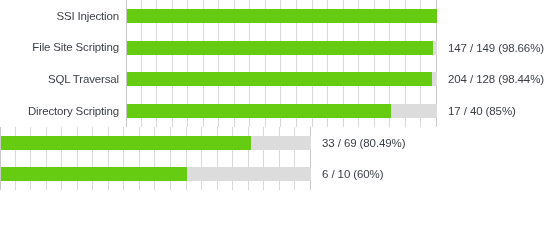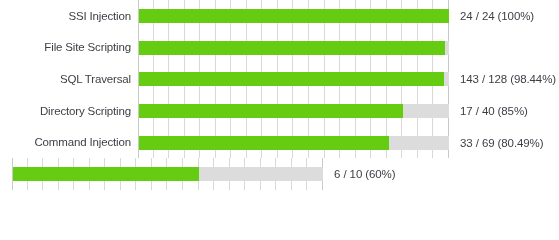--- a/index.html
+++ b/index.html
@@ -25,21 +25,20 @@
     width: 559px;
     height: 190px;
     display: flex;
     flex-direction: column;
   }
   .row {
     flex: 1 1 0;
     display: flex;
     align-items: center;
     position: relative;
-    margin-left: 12px;
   }
   .cat-label {
     width: 126px;
     padding-right: 7px;
     box-sizing: border-box;
     text-align: right;
     font-size: 11.5px;
     color: #3b3f45;
     line-height: 1.1;
     white-space: nowrap;
@@ -129,21 +128,20 @@
             <div class="gl"></div>
             <div class="gl"></div>
             <div class="gl"></div>
             <div class="gl"></div>
             <div class="gl"></div>
           </div>
           <div class="bar-track" style="background: rgb(220, 220, 220);">
             <div class="bar-fill" style="width: 100%; background: rgb(102, 204, 17);"></div>
           </div>
         </div>
-        <div class="value-label">24 / 24 (100%)</div>
       </div>
       <div class="row">
         <div class="cat-label">File Site Scripting</div>
         <div class="track-cell">
           <div class="axis-line"></div>
           <div class="gridlines">
             <div class="gl"></div>
             <div class="gl"></div>
             <div class="gl"></div>
             <div class="gl"></div>
@@ -161,20 +159,21 @@
             <div class="gl"></div>
             <div class="gl"></div>
             <div class="gl"></div>
             <div class="gl"></div>
             <div class="gl"></div>
           </div>
           <div class="bar-track" style="background: rgb(220, 220, 220);">
             <div class="bar-fill" style="width: 98.66%; background: rgb(102, 204, 17);"></div>
           </div>
         </div>
+        <div class="value-label">147 / 149 (98.66%)</div>
       </div>
       <div class="row">
         <div class="cat-label">SQL Traversal</div>
         <div class="track-cell">
           <div class="axis-line"></div>
           <div class="gridlines">
             <div class="gl"></div>
             <div class="gl"></div>
             <div class="gl"></div>
             <div class="gl"></div>
@@ -192,21 +191,21 @@
             <div class="gl"></div>
             <div class="gl"></div>
             <div class="gl"></div>
             <div class="gl"></div>
             <div class="gl"></div>
           </div>
           <div class="bar-track" style="background: rgb(220, 220, 220);">
             <div class="bar-fill" style="width: 98.44%; background: rgb(102, 204, 17);"></div>
           </div>
         </div>
-        <div class="value-label">143 / 128 (98.44%)</div>
+        <div class="value-label">204 / 128 (98.44%)</div>
       </div>
       <div class="row">
         <div class="cat-label">Directory Scripting</div>
         <div class="track-cell">
           <div class="axis-line"></div>
           <div class="gridlines">
             <div class="gl"></div>
             <div class="gl"></div>
             <div class="gl"></div>
             <div class="gl"></div>
@@ -227,21 +226,20 @@
             <div class="gl"></div>
             <div class="gl"></div>
           </div>
           <div class="bar-track" style="background: rgb(220, 220, 220);">
             <div class="bar-fill" style="width: 85%; background: rgb(102, 204, 17);"></div>
           </div>
         </div>
         <div class="value-label">17 / 40 (85%)</div>
       </div>
       <div class="row">
-        <div class="cat-label">Command Injection</div>
         <div class="track-cell">
           <div class="axis-line"></div>
           <div class="gridlines">
             <div class="gl"></div>
             <div class="gl"></div>
             <div class="gl"></div>
             <div class="gl"></div>
             <div class="gl"></div>
             <div class="gl"></div>
             <div class="gl"></div>

